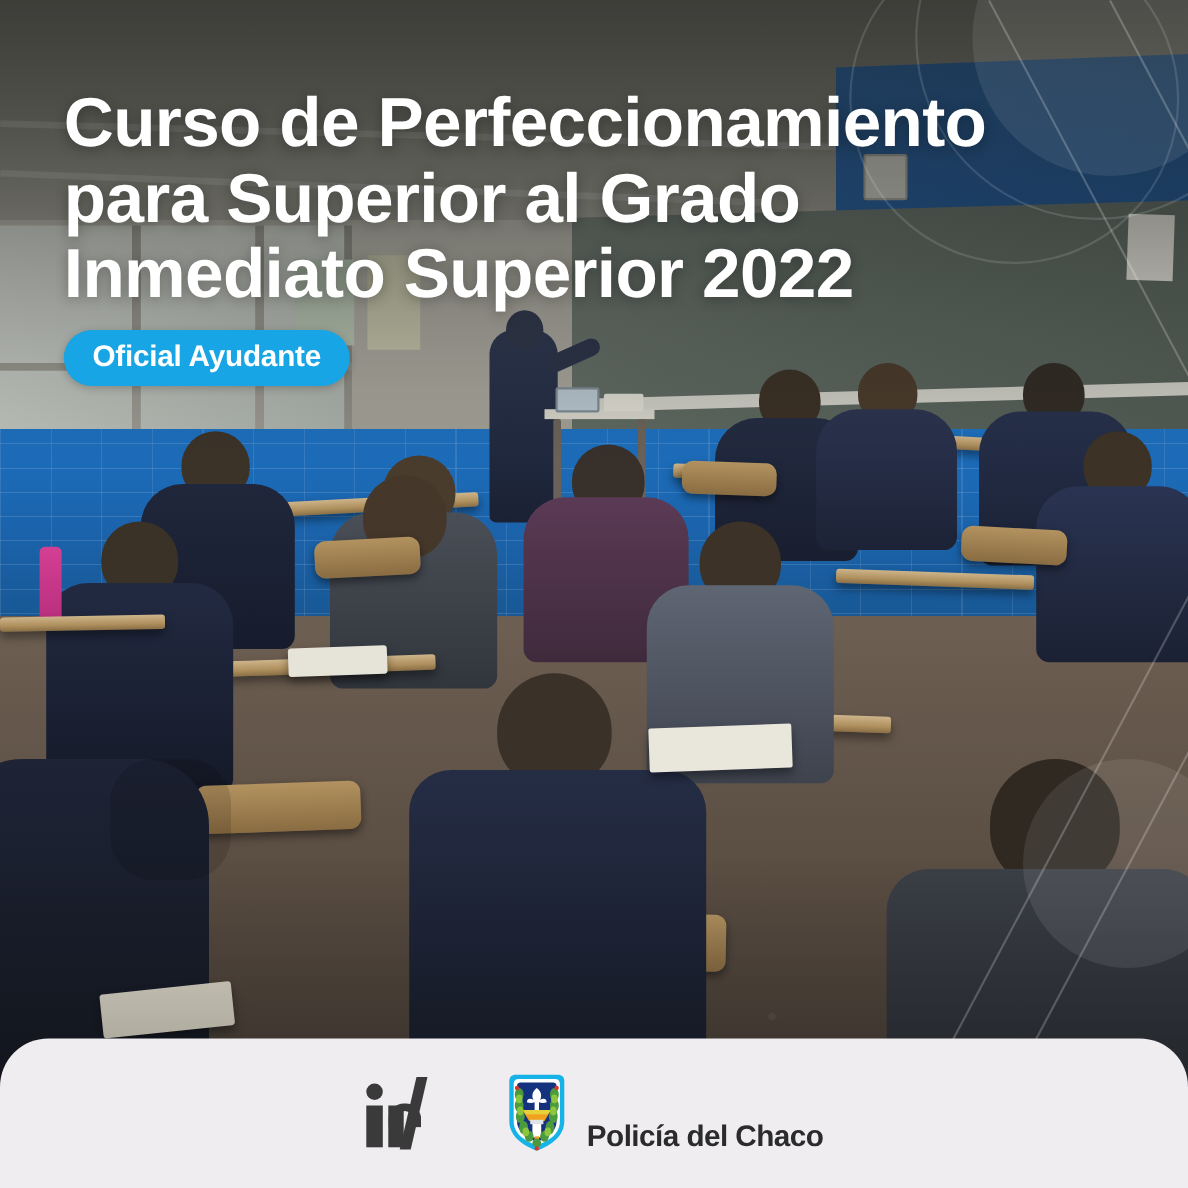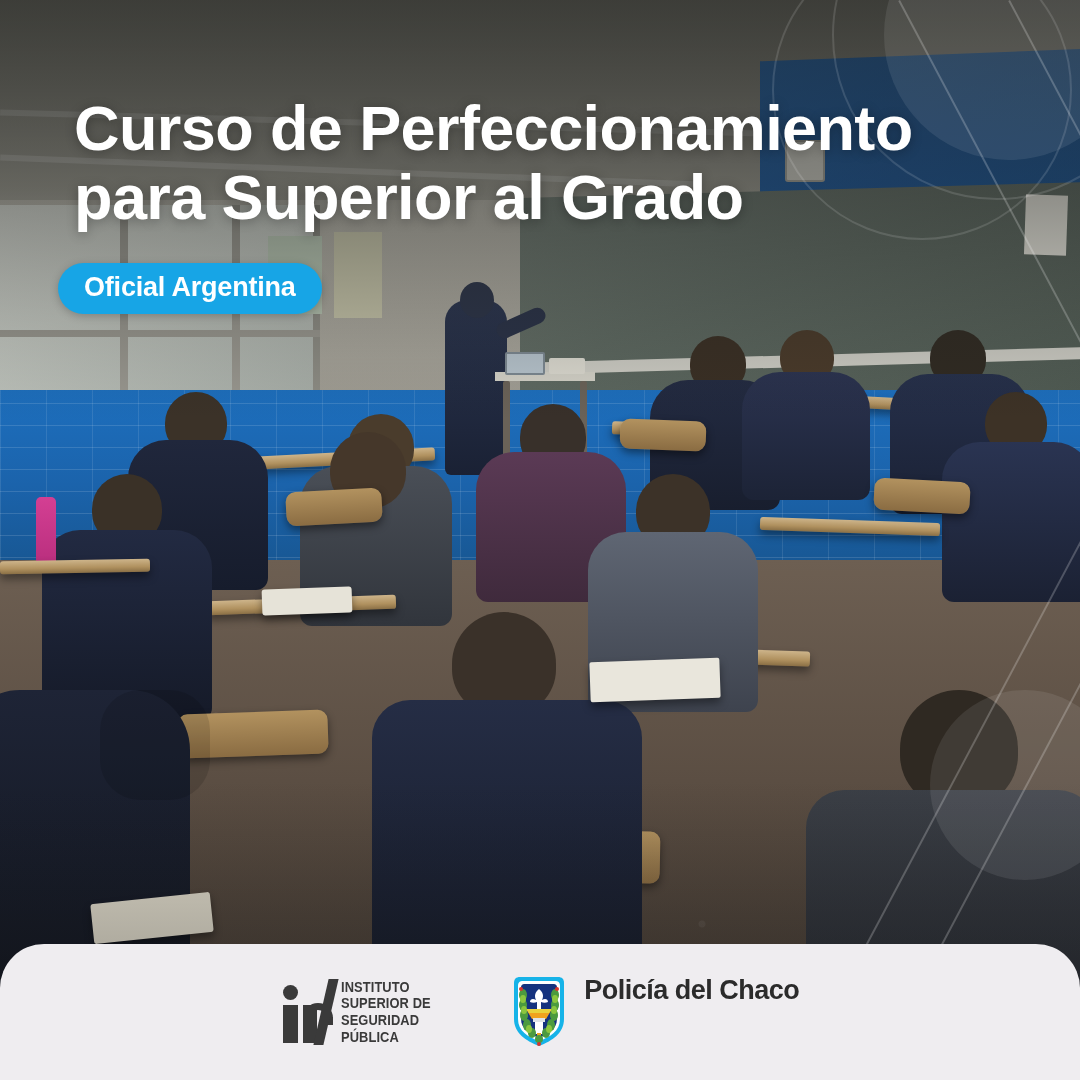--- a/index.html
+++ b/index.html
@@ -78,21 +78,21 @@
     background:linear-gradient(0deg, rgba(20,20,22,.42) 0%, rgba(20,20,22,0) 100%);}
 
   .wm{position:absolute;pointer-events:none;}
   .wm-ring{border-radius:50%;border:2px solid rgba(255,255,255,.13);}
   .wm-disc{border-radius:50%;background:rgba(255,255,255,.085);}
   .wm-line{background:rgba(255,255,255,.22);transform-origin:left top;}
 
   
   .title-wrap{position:absolute;left:58px;top:78px;width:990px;}
   .title{
-    margin:16px;color:#fff;
+    margin:0;color:#fff;
     font-family:"Liberation Sans", sans-serif;
     font-weight:700;font-size:63px;line-height:1.09;
     letter-spacing:-.6px;
     text-shadow:0 2px 12px rgba(0,0,0,.30);
   }
   .title .tl{display:block;}
 
   .badge{
     display:inline-block;margin-top:16px;
     background:#17a5e6;color:#fff;
@@ -114,21 +114,21 @@
   .isp-i-stem{position:absolute;left:2px;top:24px;width:15px;height:38px;background:#3a3a3a;}
   .isp-n-stem{position:absolute;left:22px;top:24px;width:14px;height:38px;background:#3a3a3a;}
   .isp-n-arch{position:absolute;left:22px;top:22px;width:30px;height:22px;
     border:7px solid #3a3a3a;border-bottom:none;border-radius:16px 16px 0 0;}
   .isp-slash{position:absolute;left:40px;top:-2px;width:10px;height:66px;background:#3a3a3a;
     transform:skewX(-13deg);}
   .isp-text{display:flex;flex-direction:column;line-height:1.18;}
   .isp-text span{font-size:14px;font-weight:700;color:#3a3a3a;letter-spacing:.1px;
     transform:scaleX(.92);transform-origin:left center;}
 
-  .logo-pol{display:flex;align-items:flex-start;gap:16px;}
+  .logo-pol{display:flex;align-items:flex-end;gap:16px;}
   .crest{width:58px;height:74px;flex:none;}
   .pol-text{display:flex;flex-direction:column;line-height:1.16;}
   .pol-t1{font-size:27px;font-weight:700;color:#2b2b2b;letter-spacing:-.5px;}
   .pol-t2{font-size:19px;font-weight:400;color:#5a5a5a;letter-spacing:-.1px;}
 </style>
 </head>
 <body>
 
 <div class="poster">
 
@@ -234,39 +234,34 @@
 
   <div class="wm wm-disc" style="left:930px;top:690px;width:190px;height:190px;"></div>
   <div class="wm wm-line" style="left:836px;top:1000px;width:520px;height:2px;transform:rotate(-62deg);"></div>
   <div class="wm wm-line" style="left:906px;top:1010px;width:520px;height:2px;transform:rotate(-62deg);"></div>
   <div class="wm wm-disc" style="left:100px;top:690px;width:110px;height:110px;border-radius:40px;background:rgba(0,0,0,.12);"></div>
 
   <div class="title-wrap">
     <h1 class="title">
       <span class="tl">Curso de Perfeccionamiento</span>
       <span class="tl">para Superior al Grado</span>
+      <span class="tl">Inmediato Superior 2022</span>
     </h1>
-    <div class="badge">Oficial Argentina</div>
+    <div class="badge">Oficial Ayudante</div>
   </div>
 
   <div class="footer">
 
     <div class="logo-isp">
       <div class="isp-mark">
         <span class="isp-i-dot"></span>
         <span class="isp-i-stem"></span>
         <span class="isp-n-arch"></span>
         <span class="isp-n-stem"></span>
         <span class="isp-slash"></span>
-      </div>
-      <div class="isp-text">
-        <span>INSTITUTO</span>
-        <span>SUPERIOR DE</span>
-        <span>SEGURIDAD</span>
-        <span>PÚBLICA</span>
       </div>
     </div>
 
     <div class="logo-pol">
       <svg class="crest" viewBox="0 0 58 74">
         <path d="M4 8 C4 4 6 2 10 2 L48 2 C52 2 54 4 54 8 L54 44 C54 58 42 66 29 71 C16 66 4 58 4 44 Z" fill="#16b3e8"></path>
         <path d="M8 11 C8 7 10 6 13 6 L45 6 C48 6 50 7 50 11 L50 44 C50 56 40 62 29 66 C18 62 8 56 8 44 Z" fill="#ffffff"></path>
         <path d="M11 13 C11 10 12 9 15 9 L43 9 C46 9 47 10 47 13 L47 44 C47 54 38 59 29 63 C20 59 11 54 11 44 Z" fill="#15327e"></path>
         <path d="M29 14 C25 17 24 21 26 25 C23 23 20 24 20 27 C22 28 25 28 27 27 L27 34 L31 34 L31 27
                  C33 28 36 28 38 27 C38 24 35 23 32 25 C34 21 33 17 29 14 Z" fill="#ffffff"></path>

